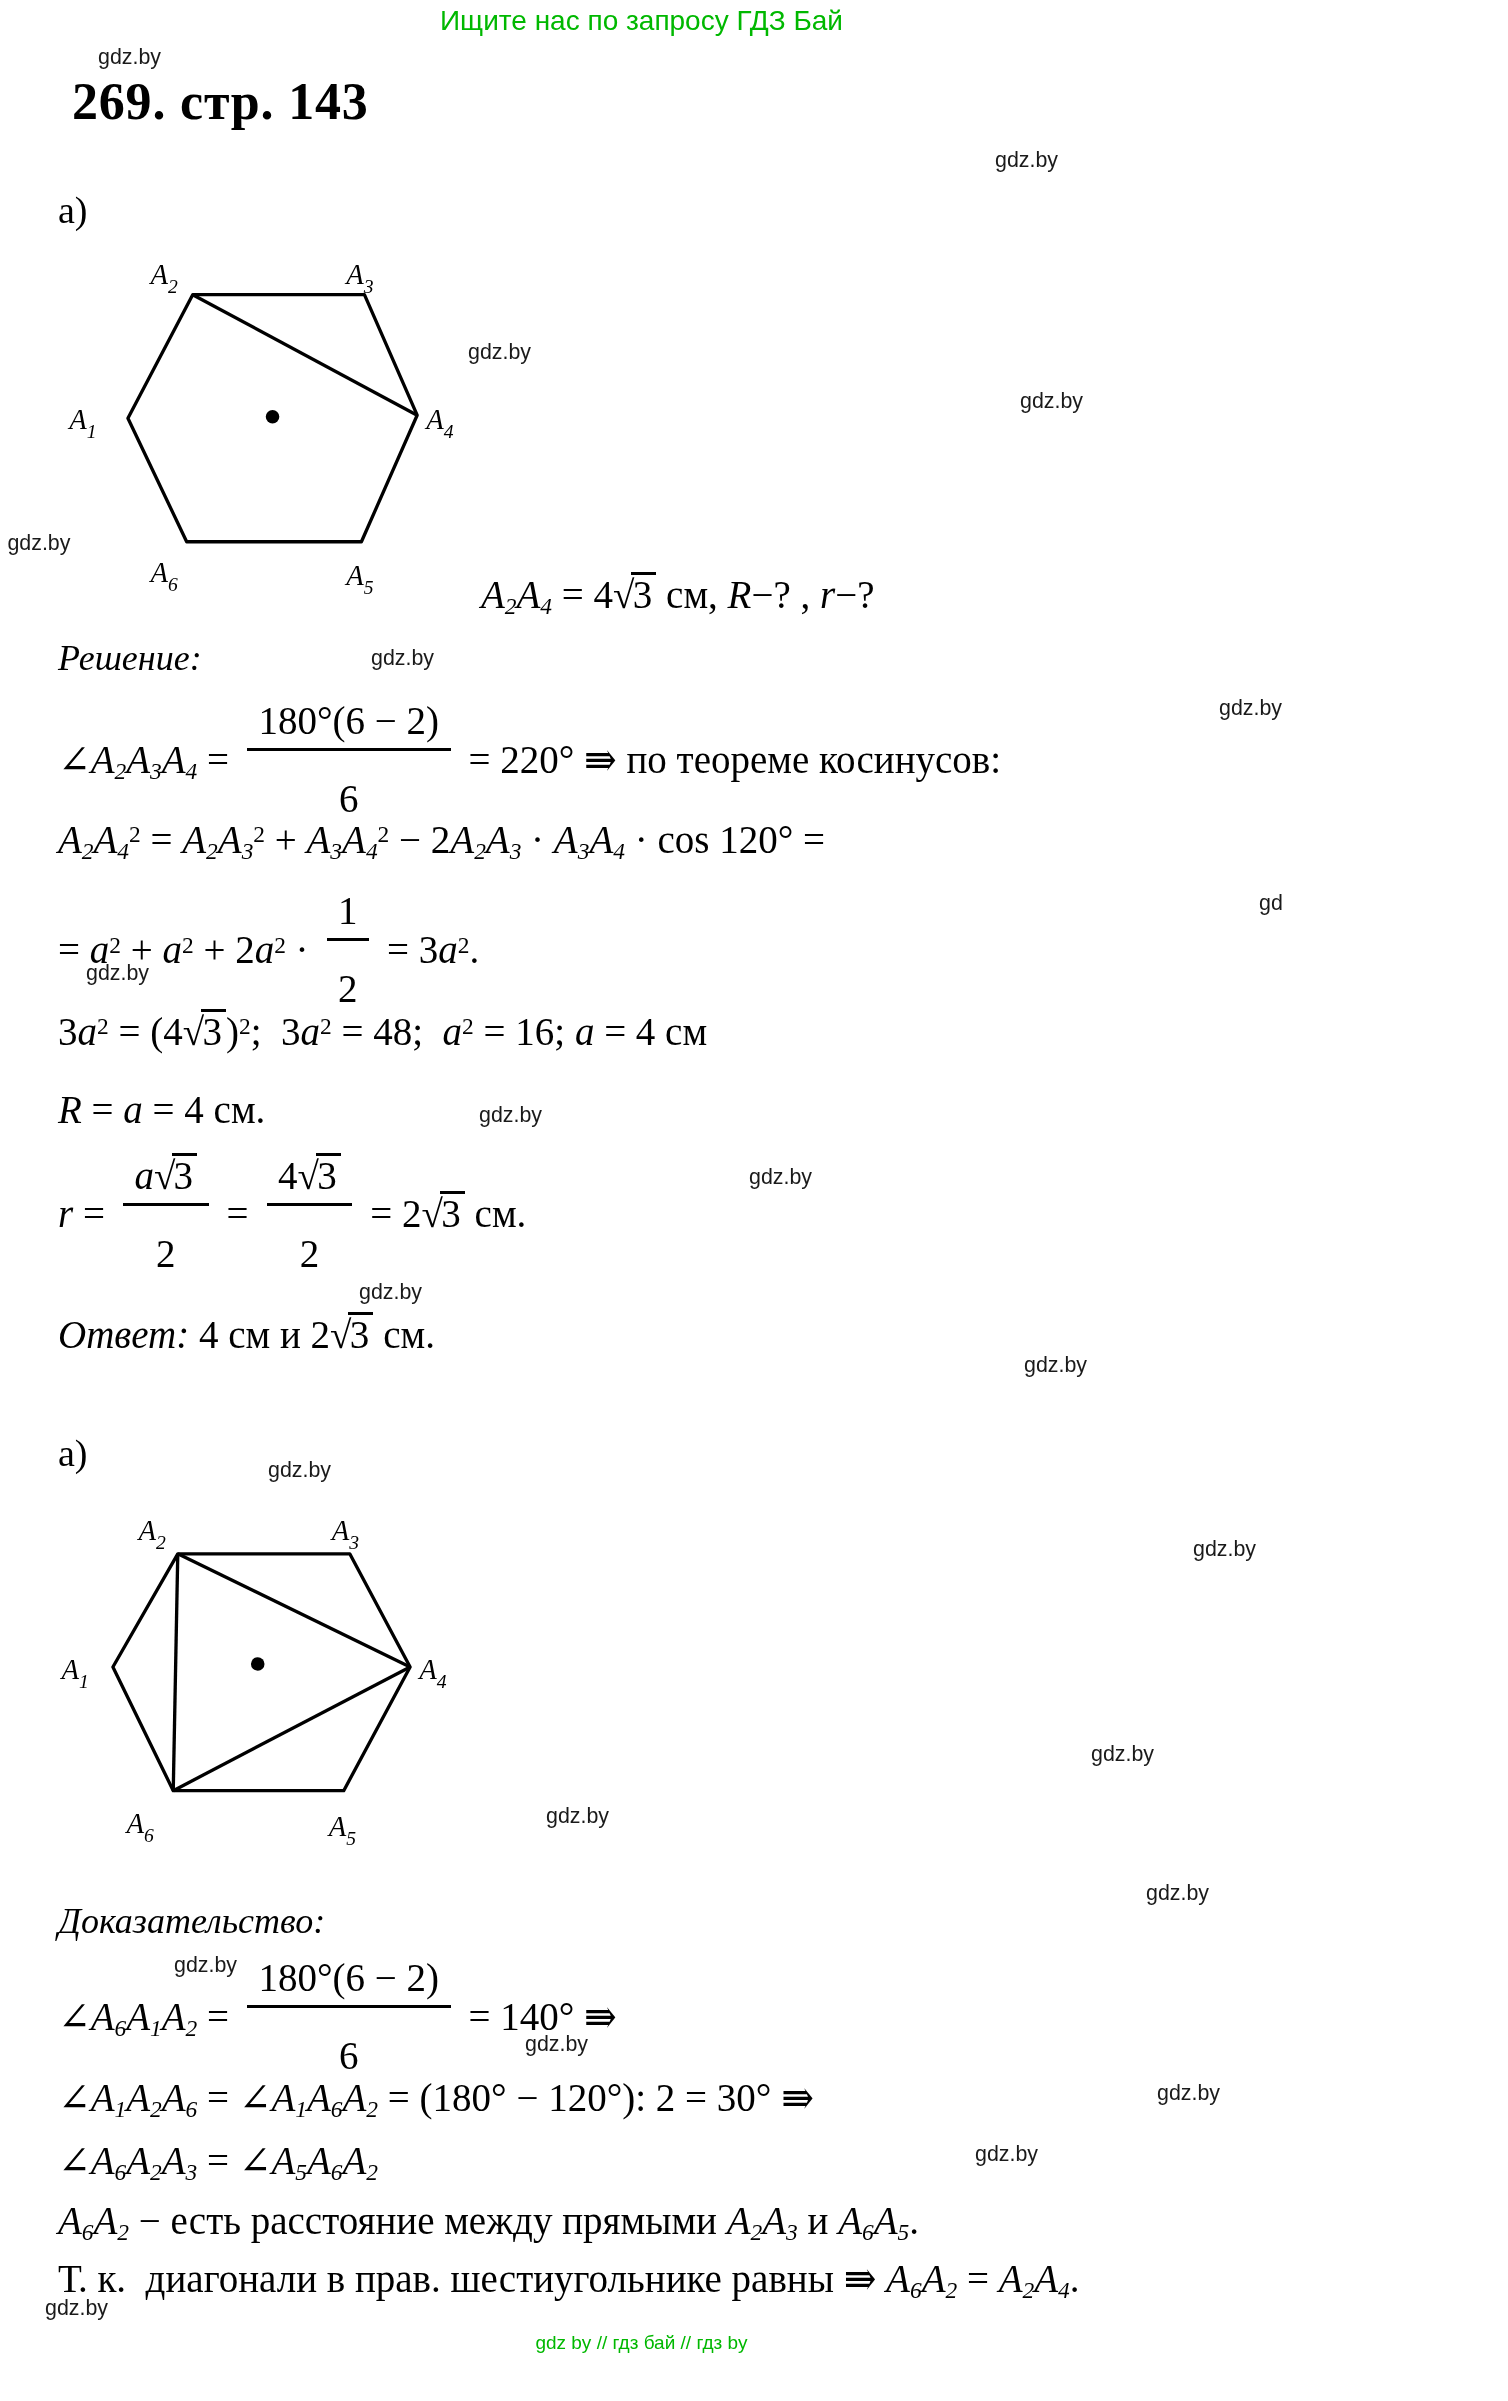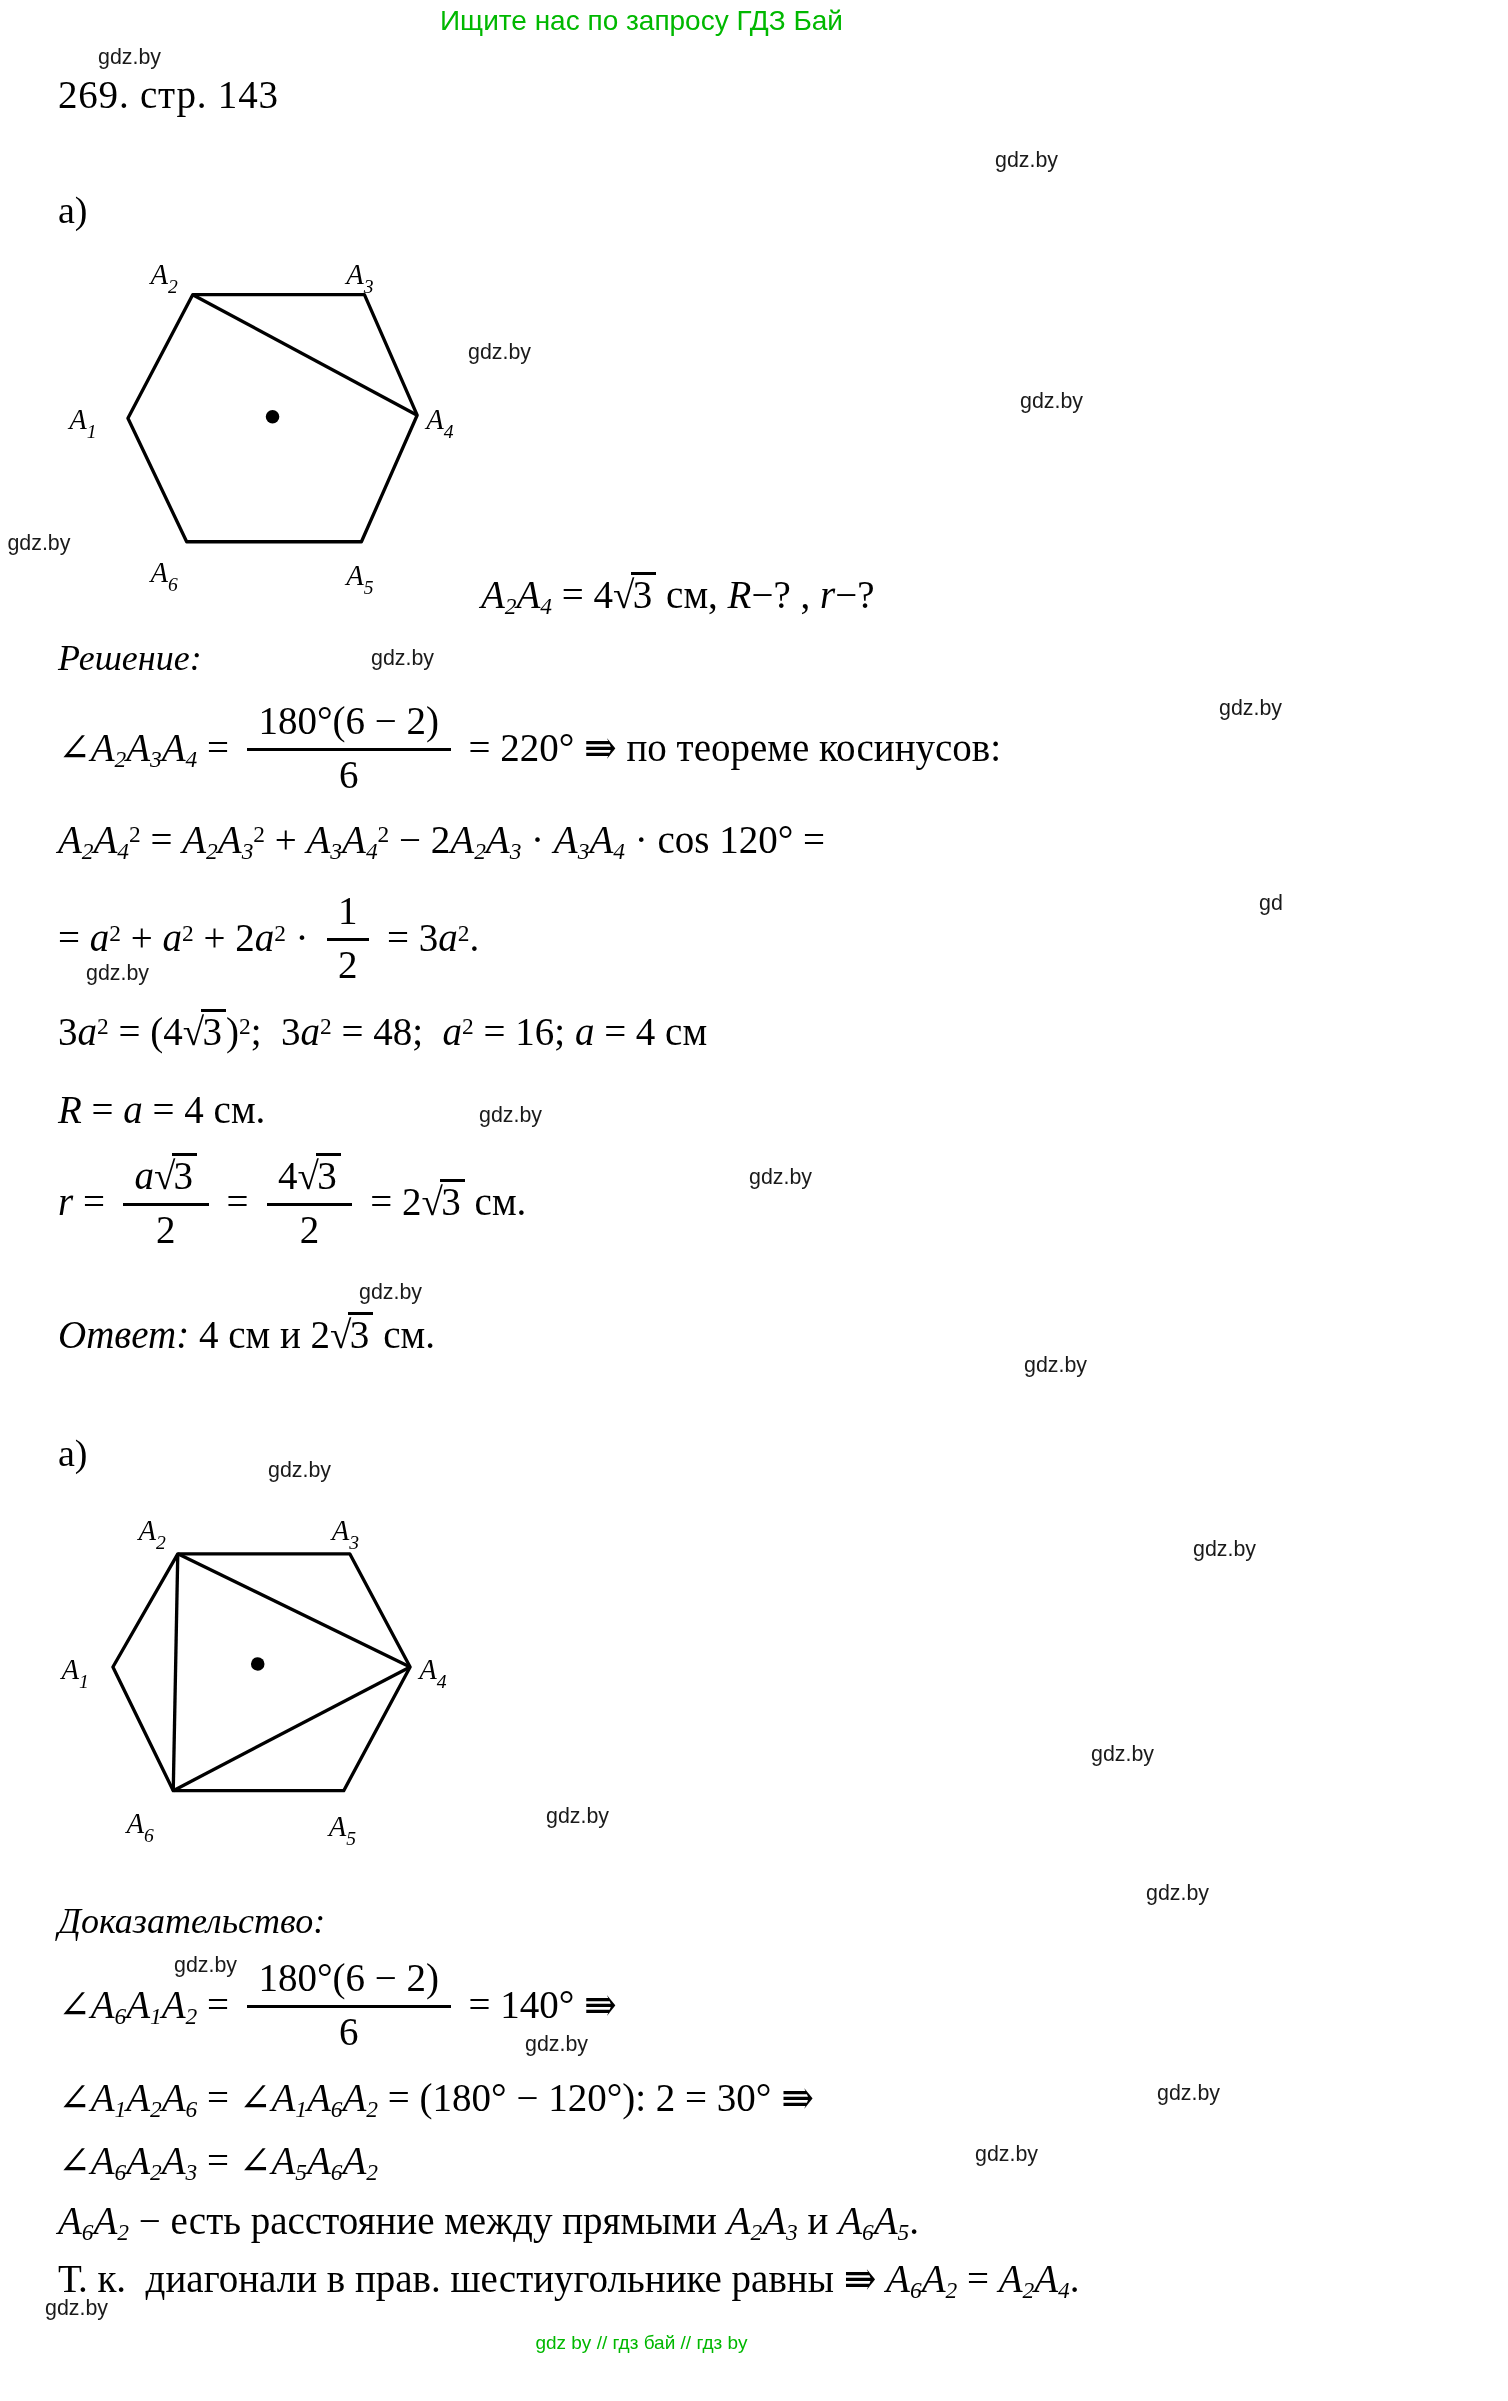--- a/index.html
+++ b/index.html
@@ -6,30 +6,30 @@
   *{margin:0;padding:0;box-sizing:border-box;}
   body{background:#ffffff;}
   .page{position:relative;width:1283px;height:2401px;background:#fff;overflow:hidden;
         font-family:"Liberation Serif","DejaVu Serif","DejaVu Sans",serif;color:#000;}
   .banner{position:absolute;top:5px;left:0;width:100%;text-align:center;
         font-family:"Liberation Sans","DejaVu Sans",sans-serif;font-size:28px;color:#00b800;}
   .footer{position:absolute;top:2332px;left:0;width:100%;text-align:center;
         font-family:"Liberation Sans","DejaVu Sans",sans-serif;font-size:19px;color:#00b800;}
   .wm{position:absolute;font-family:"Liberation Sans","DejaVu Sans",sans-serif;
         font-size:21.4px;color:#1a1a1a;text-align:center;}
-  .title{position:absolute;font-size:39px;font-weight:normal;letter-spacing:0.8px;}
+  .title{position:absolute;font-size:52px;font-weight:bold;letter-spacing:0.8px;margin-left:14px;}
   .sec{position:absolute;font-size:38px;}
   .heading{position:absolute;font-size:36px;font-style:italic;}
   .fline{position:absolute;display:flex;align-items:center;font-size:39px;white-space:pre;
         font-family:"Liberation Serif","DejaVu Serif","DejaVu Sans",serif;line-height:1.2;}
   .fline .mit{font-style:italic;}
   .fline .mro{font-style:normal;}
   .msub{font-size:60%;position:relative;top:0.24em;}
   .msup{font-size:60%;position:relative;top:-0.45em;}
-  .mfrac{display:inline-flex;flex-direction:column;align-items:center;margin:0 8.2px;}
+  .mfrac{display:inline-flex;flex-direction:column;align-items:center;margin:0 8.2px;gap:24px;}
   .mnum{display:block;padding:0 11.5px 5px;border-bottom:3.3px solid #000;line-height:1.1;white-space:pre;}
   .mden{display:block;padding-top:3.3px;line-height:1.1;white-space:pre;}
   .msqrt{white-space:pre;}
   .mrand{display:inline-block;border-top:3.3px solid #000;padding:0 4.1px 0 1.6px;margin-left:-3.3px;line-height:1.05;}
   .fig{position:absolute;overflow:visible;}
   .fig polygon,.fig line{fill:none;stroke:#000;stroke-width:2.2;stroke-linejoin:round;}
   .fig circle{fill:#000;stroke:none;}
   .fig text{font-family:"Liberation Serif","DejaVu Serif",serif;font-style:italic;font-size:19px;fill:#000;}
   .fig .svgsub{font-size:13px;}
 </style>

